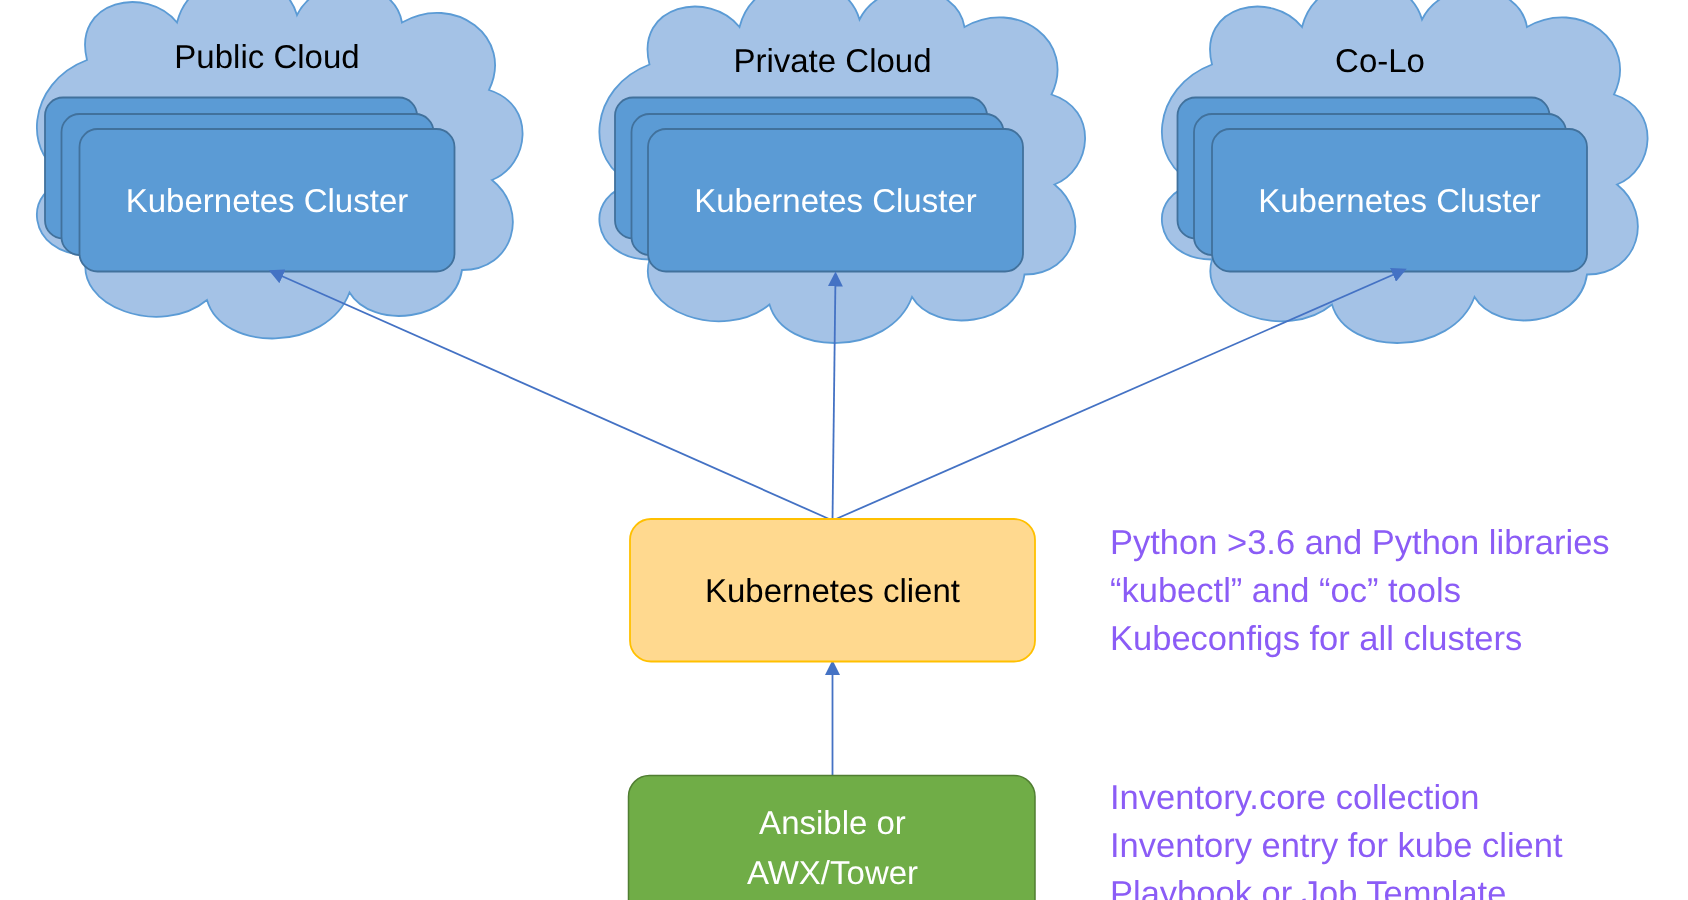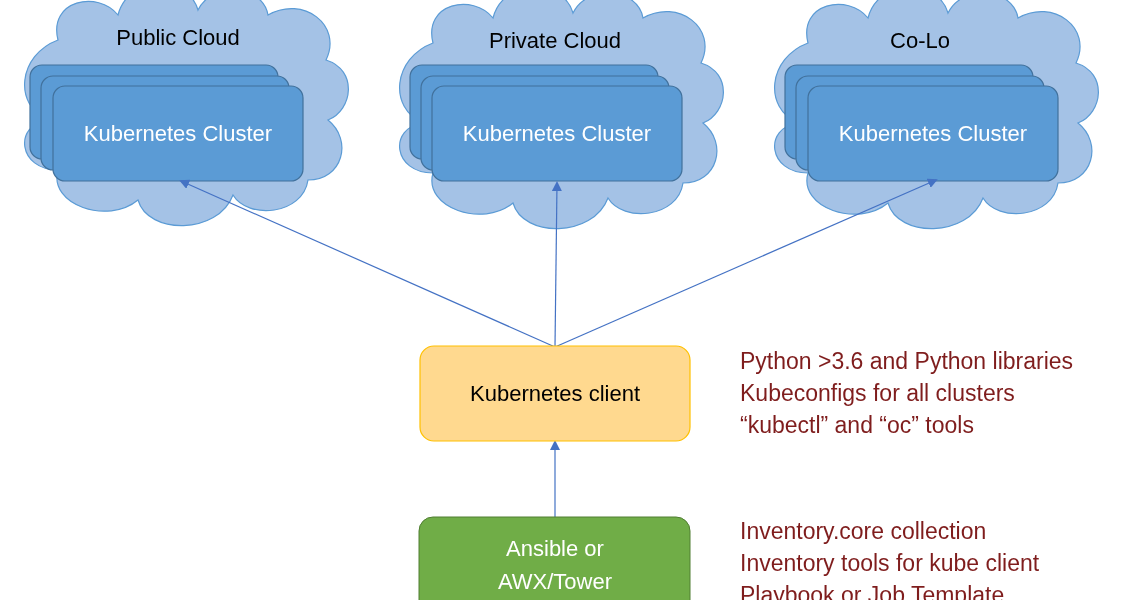--- a/index.html
+++ b/index.html
@@ -3,21 +3,21 @@
 <meta charset="utf-8">
 <style>
   html, body { margin: 0; padding: 0; background: #ffffff; }
   body { width: 1125px; height: 600px; overflow: hidden; position: relative;
          font-family: "Liberation Sans", "DejaVu Sans", sans-serif; }
   svg.stage { position: absolute; left: 0; top: 0; }
   .cloud-title { font-size: 22px; fill: #000000; }
   .cluster-text { font-size: 22px; fill: #ffffff; }
   .box-text-dark { font-size: 22px; fill: #000000; }
   .box-text-light { font-size: 22px; fill: #ffffff; }
-  .note { position: absolute; font-size: 23px; color: #7f1d1d; line-height: 32px; white-space: nowrap; }
+  .note { position: absolute; font-size: 23px; color: #8b5cf6; line-height: 32px; white-space: nowrap; }
   .note div { height: 32px; }
 </style>
 </head>
 <body>
 
 <svg class="stage" width="1125" height="600" viewBox="0 0 1125 600">
   <defs>
     <marker id="arrowhead" markerWidth="10" markerHeight="10" refX="8" refY="5" orient="auto" markerUnits="userSpaceOnUse">
       <path d="M0,0 L10,5 L0,10 z" fill="#4472c4"></path>
     </marker>
@@ -86,21 +86,21 @@
 
   <g>
     <rect x="419" y="517" width="271" height="110" rx="14" fill="#70ad47" stroke="#507e32" stroke-width="1"></rect>
     <text class="box-text-light" x="555" y="556" text-anchor="middle">Ansible or</text>
     <text class="box-text-light" x="555" y="589" text-anchor="middle">AWX/Tower</text>
   </g>
 </svg>
 
 <div class="note" style="left:740px; top:345px;">
   <div>Python &gt;3.6 and Python libraries</div>
+  <div>“kubectl” and “oc” tools</div>
   <div>Kubeconfigs for all clusters</div>
-  <div>“kubectl” and “oc” tools</div>
 </div>
 
 <div class="note" style="left:740px; top:515px;">
   <div>Inventory.core collection</div>
-  <div>Inventory tools for kube client</div>
+  <div>Inventory entry for kube client</div>
   <div>Playbook or Job Template</div>
 </div>
 
 </body></html>

